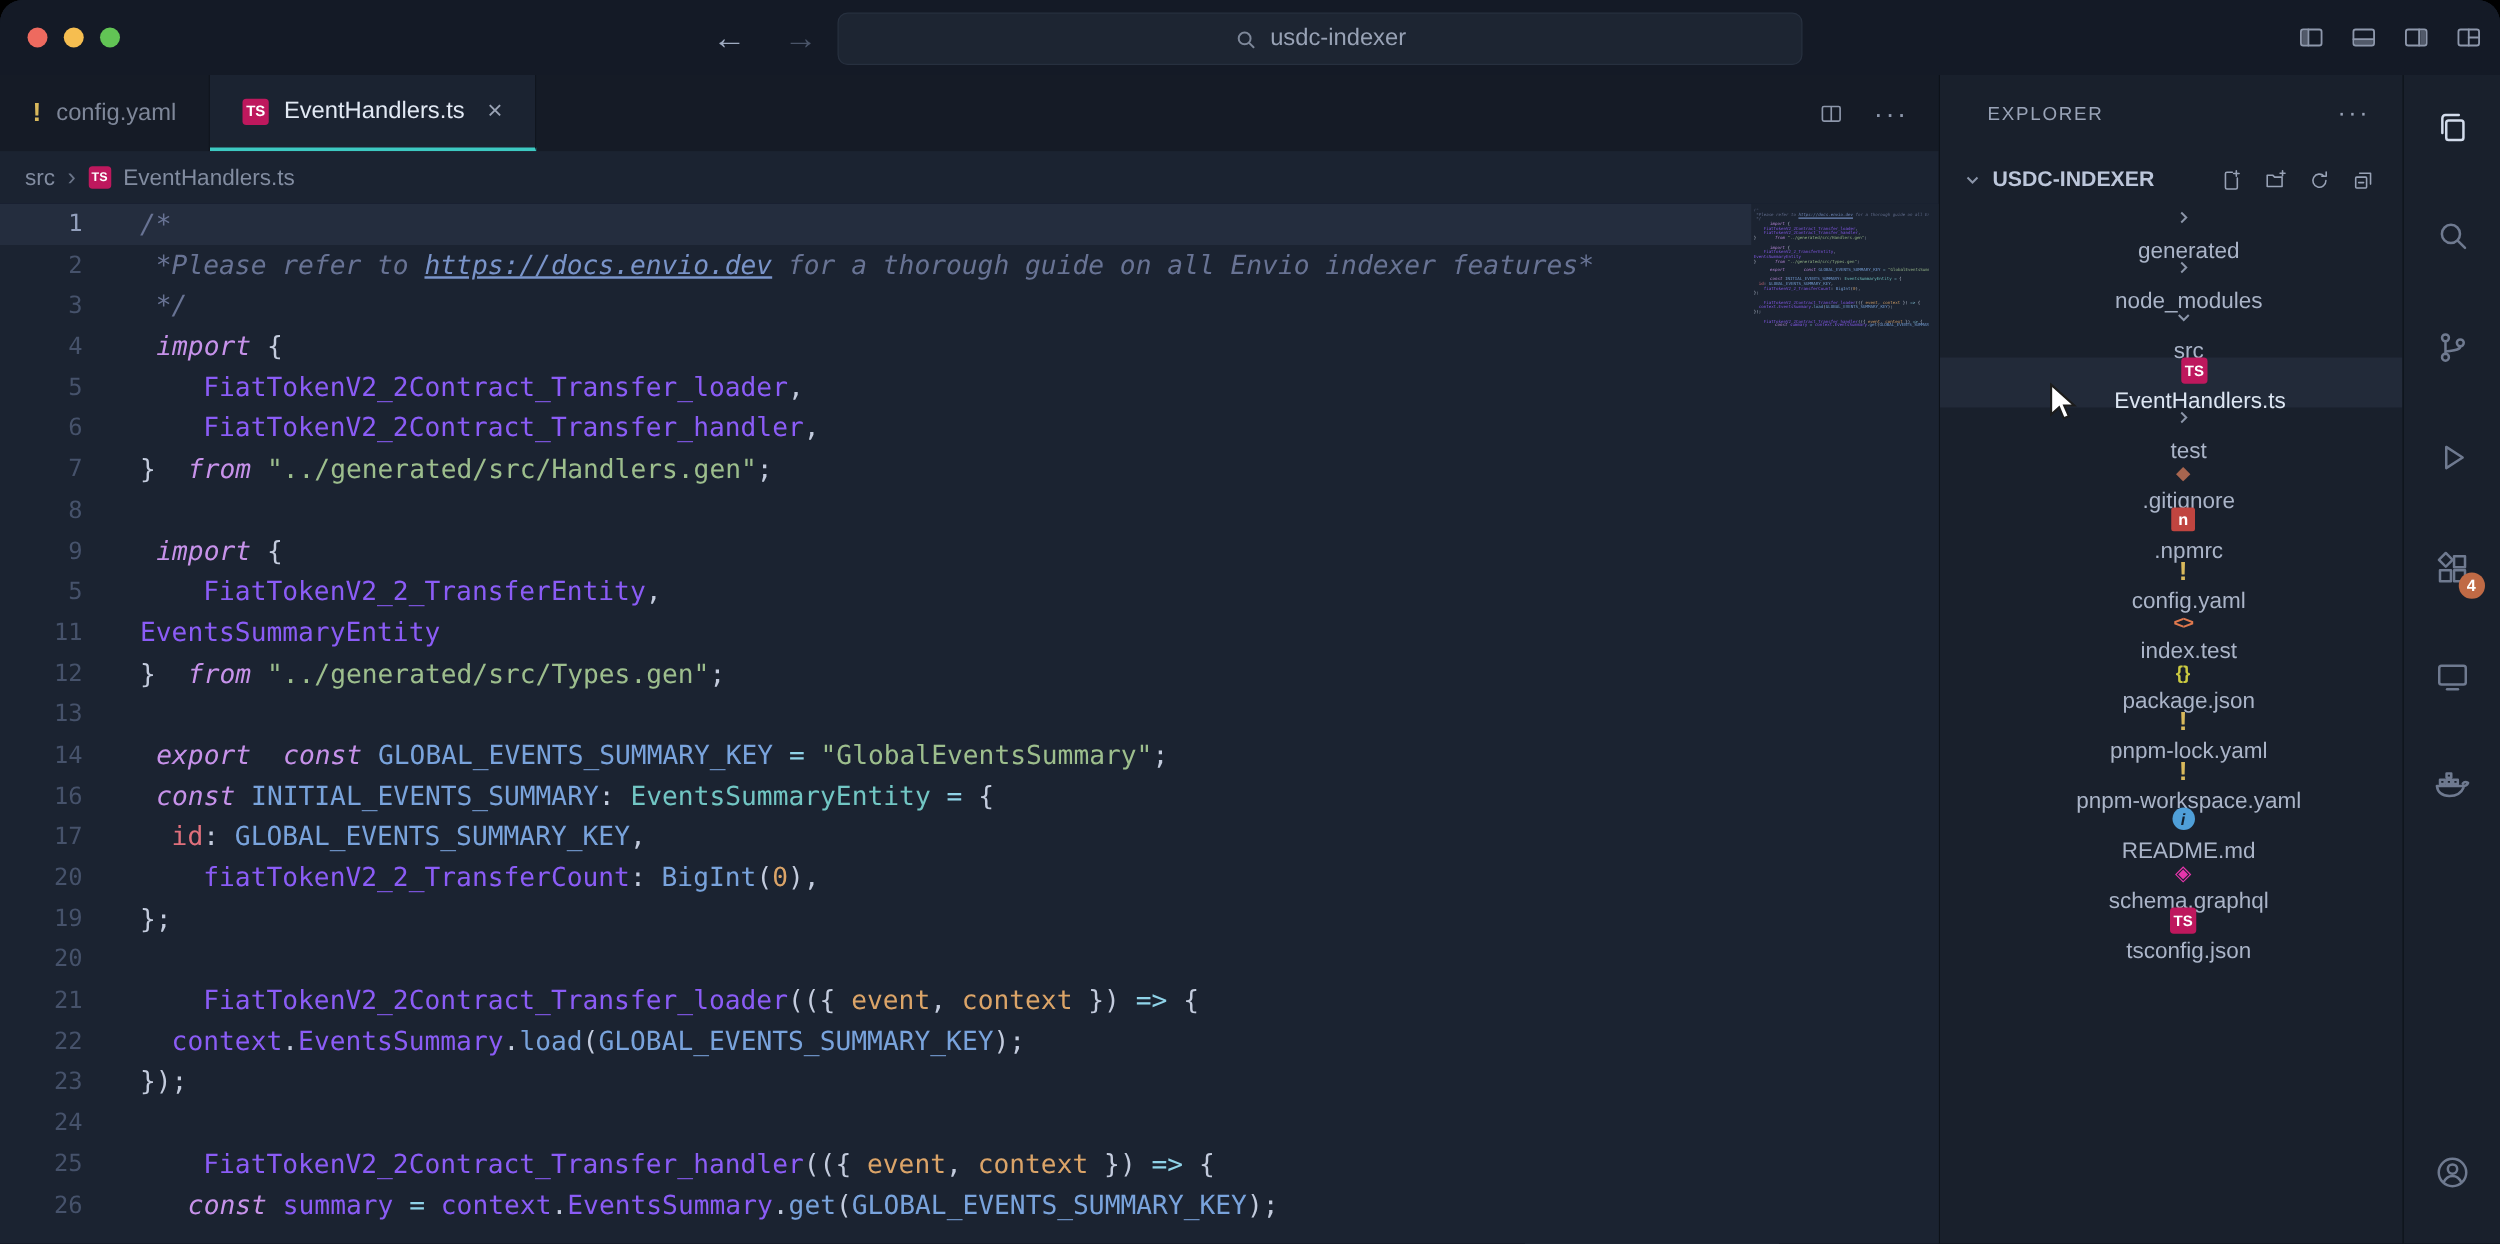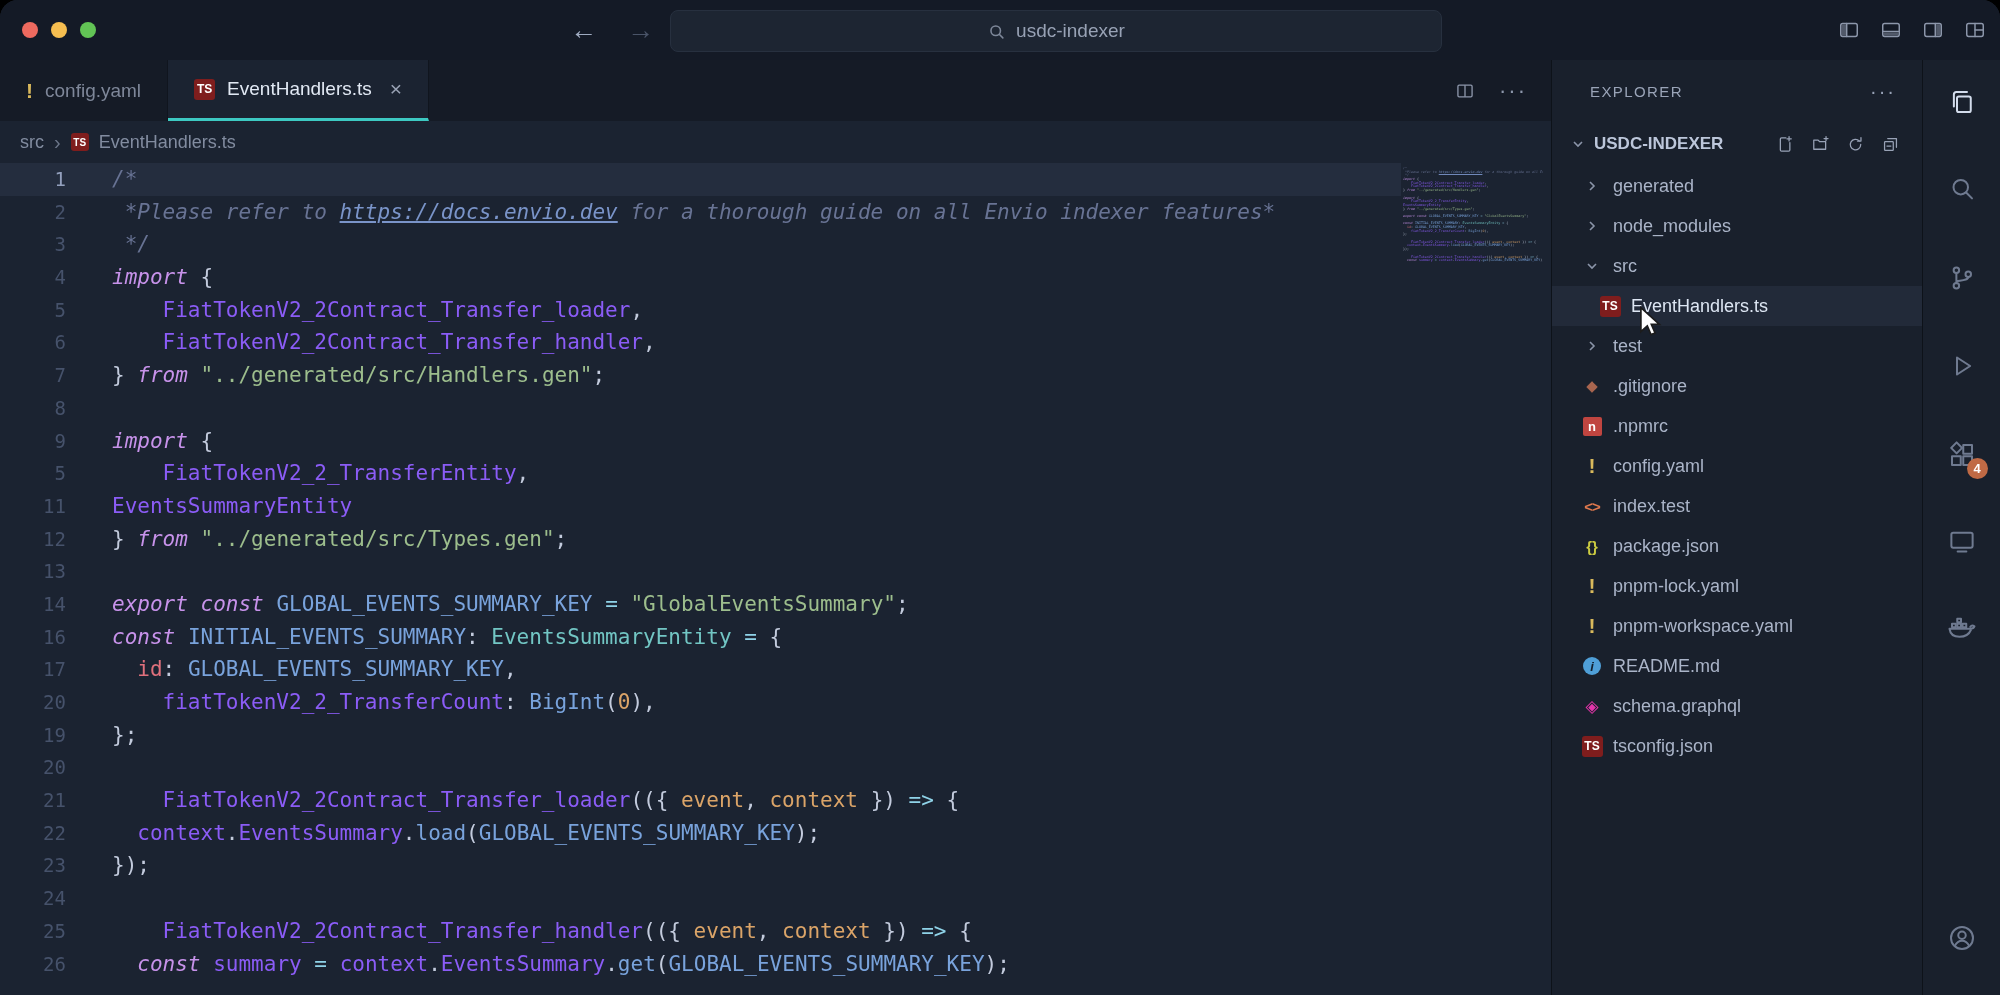--- a/index.html
+++ b/index.html
@@ -43,21 +43,21 @@
   .editor{position:relative;flex:1;overflow:hidden;background:#1b2331;}
   .code{position:absolute;top:0;left:0;right:150px;font-family:"DejaVu Sans Mono",monospace;
         font-size:21px;line-height:32.7px;}
   .line{display:flex;height:32.7px;white-space:pre;}
   .line.current{background:#242d3e;}
   .gutter{flex:0 0 66px;width:66px;text-align:right;color:#46526b;font-size:19px;}
   .line.current .gutter{color:#93a0bd;}
   .ltext{padding-left:46px;}
   .tk-c{color:#687394;font-style:italic;}
   .tk-lnk{color:#7a94c9;font-style:italic;text-decoration:underline;}
-  .tk-k{color:#c792ea;font-style:italic;}
+  .tk-k{color:#c792ea;font-style:italic;margin-left:13px;}
   .tk-p{color:#c3cbdd;}
   .tk-v{color:#8b5cf6;}
   .tk-s{color:#9dbe8d;}
   .tk-b{color:#79a3dc;}
   .tk-t{color:#72c6c4;}
   .tk-o{color:#dba468;}
   .tk-n{color:#dba468;}
   .tk-r{color:#e0707c;}
   .tk-op{color:#8fd3e8;}
   .minimap{position:absolute;top:4px;right:8px;width:140px;height:120px;overflow:hidden;
@@ -71,26 +71,26 @@
              letter-spacing:1.4px;color:#9aa4b8;}
   .sb-header .dots{margin-left:auto;font-size:20px;color:#98a2b6;}
   .project-row{height:44px;display:flex;align-items:center;gap:8px;padding:0 22px 0 18px;
                font-weight:bold;font-size:17px;color:#bcc6da;}
   .pactions{margin-left:auto;display:flex;gap:16px;color:#98a2b6;}
   .pactions span{display:flex;}
   .chev{display:flex;color:#8b95a9;}
   .chev svg{transition:none;}
   .chev.open svg{transform:rotate(90deg);}
   .tree{flex:1;}
-  .trow{height:40px;display:flex;align-items:center;font-size:18px;color:#aab4c8;box-sizing:border-box;}
+  .trow{height:40px;display:flex;align-items:center;font-size:18px;color:#aab4c8;box-sizing:border-box;flex-direction:column;}
   .trow.sel{background:rgba(140,170,220,.08);color:#dde6f3;}
   .trow .icon{width:24px;display:flex;justify-content:center;margin-right:9px;flex:0 0 24px;}
   .fi{display:inline-flex;align-items:center;justify-content:center;flex:0 0 auto;
       font-family:"Liberation Sans",sans-serif;font-style:normal;}
-  .fi.ts{background:#7f1d1d;color:#fff;font-size:12px;font-weight:700;border-radius:3px;width:21px;height:21px;}
+  .fi.ts{background:#be185d;color:#fff;font-size:12px;font-weight:700;border-radius:3px;width:21px;height:21px;}
   .fi.small{width:18px;height:18px;font-size:10px;}
   .fi.warn{color:#d9b95c;font-weight:700;font-size:21px;}
   .fi.npm{background:#c04540;color:#fff;font-size:13px;font-weight:700;border-radius:2px;width:19px;height:19px;}
   .fi.htmlic{color:#e0794e;font-weight:700;font-size:15px;letter-spacing:-1px;}
   .fi.json{color:#cbcb41;font-weight:700;font-size:15px;}
   .fi.info{background:#4f9fd8;color:#12202e;font-weight:700;font-size:13px;font-style:italic;
            border-radius:50%;width:18px;height:18px;}
   .fi.gql{color:#e535ab;font-size:17px;}
   .fi.git{color:#a8654f;font-size:15px;}
 

